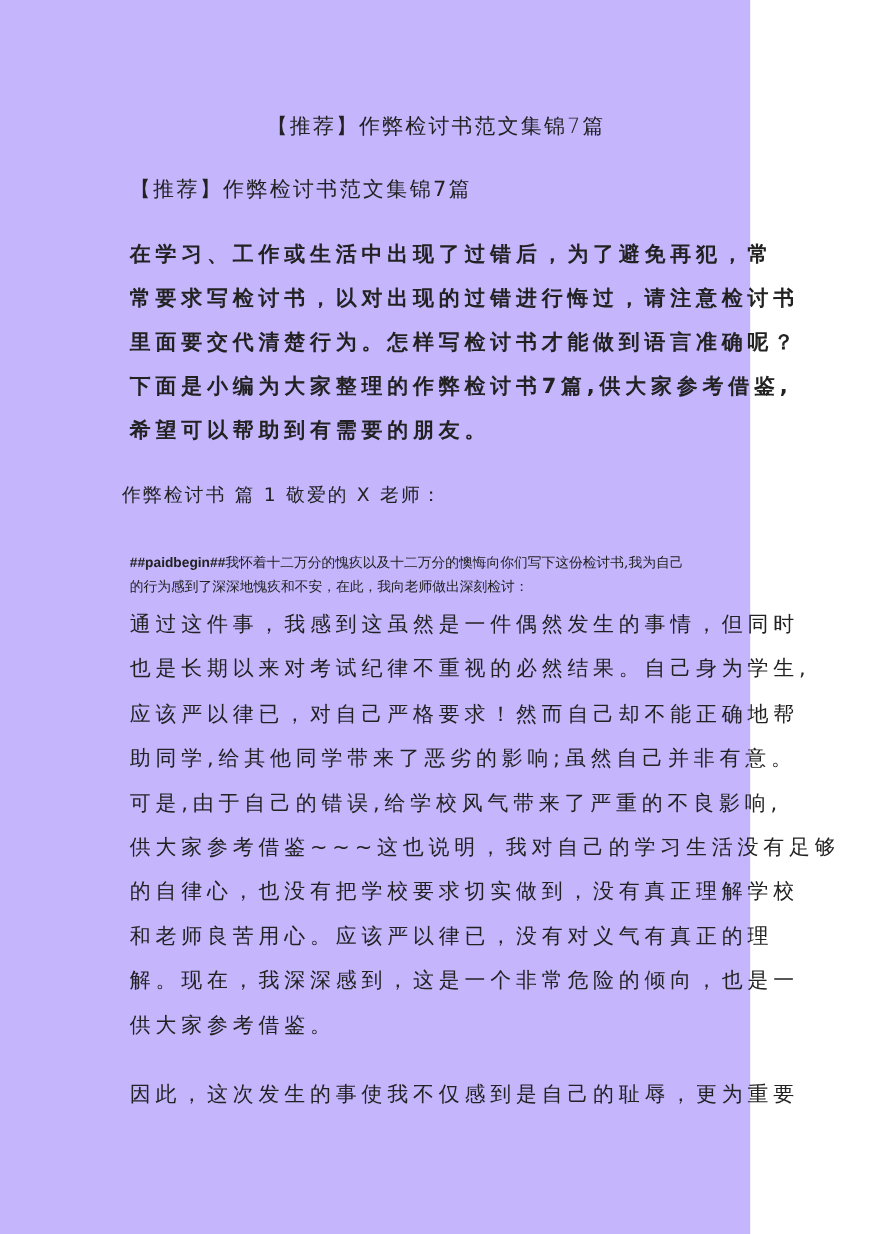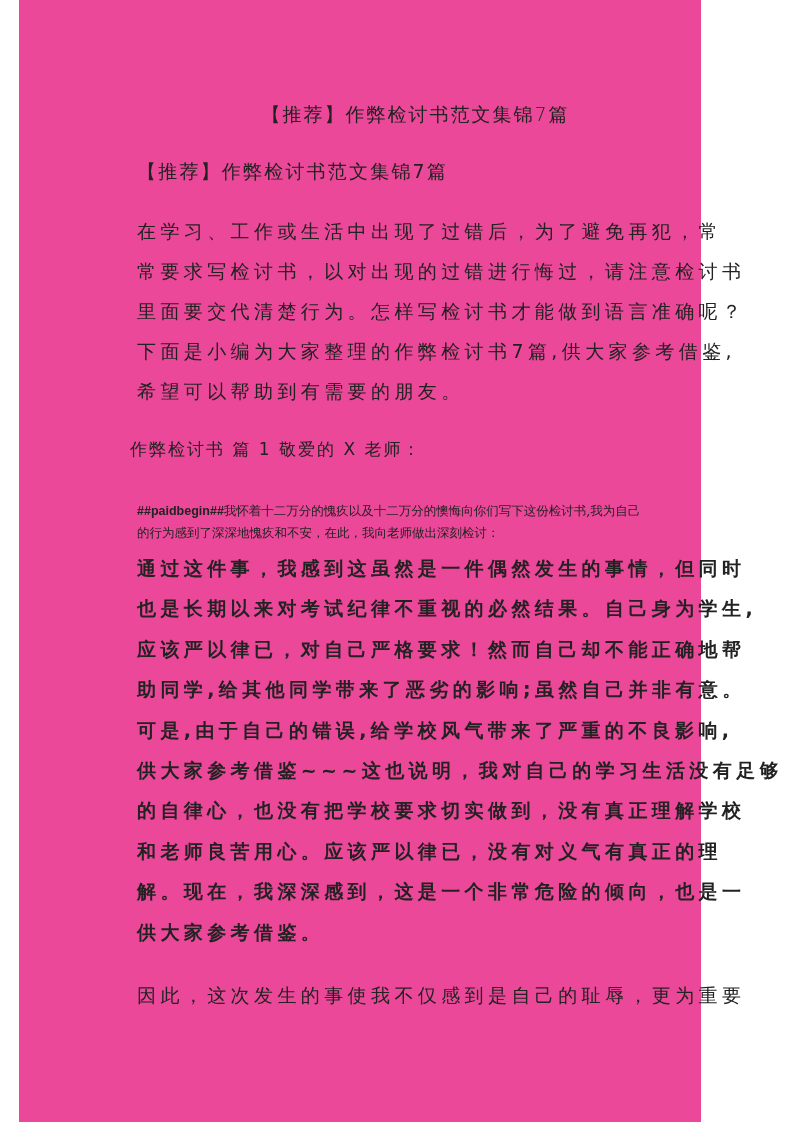--- a/index.html
+++ b/index.html
@@ -13,22 +13,21 @@
       position: relative;
       overflow: hidden;
       font-family: "DejaVu Sans", "Liberation Sans", sans-serif;
       color: #1a1a1a;
     }
     .page {
       position: absolute;
       left: 0; top: 0;
       width: 682px;
       height: 1122px;
-      background: #ec4899;
-      margin-left: 19px;
+      background: #c4b5fd;
     }
     .doc-title {
       position: absolute;
       top: 102px;
       left: 0;
       width: 793px;
       text-align: center;
       font-size: 19px;
       letter-spacing: 2px;
       font-weight: 300;
@@ -44,20 +43,21 @@
     }
     .intro {
       position: absolute;
       top: 211px;
       left: 118px;
       width: 566px;
       font-size: 19px;
       line-height: 40px;
       letter-spacing: 4.4px;
       color: #222;
+      font-weight: bold;
     }
     .intro .line { display: block; white-space: nowrap; }
     .section-heading {
       position: absolute;
       top: 438px;
       left: 111px;
       font-size: 17px;
       letter-spacing: 2px;
       color: #222;
     }
@@ -79,21 +79,21 @@
     .body-para {
       position: absolute;
       left: 118px;
       width: 566px;
       font-size: 19px;
       line-height: 40.4px;
       letter-spacing: 4.4px;
       color: #222;
     }
     .body-para .line { display: block; white-space: nowrap; }
-    #para1 { top: 548px; font-weight: bold; }
+    #para1 { top: 548px; }
     #para2 { top: 975px; }
   </style>
 </head>
 <body>
 
 <div class="page">
 
   <div class="doc-title">【推荐】作弊检讨书范文集锦7篇</div>
 
   <div class="subtitle">【推荐】作弊检讨书范文集锦7篇</div>

